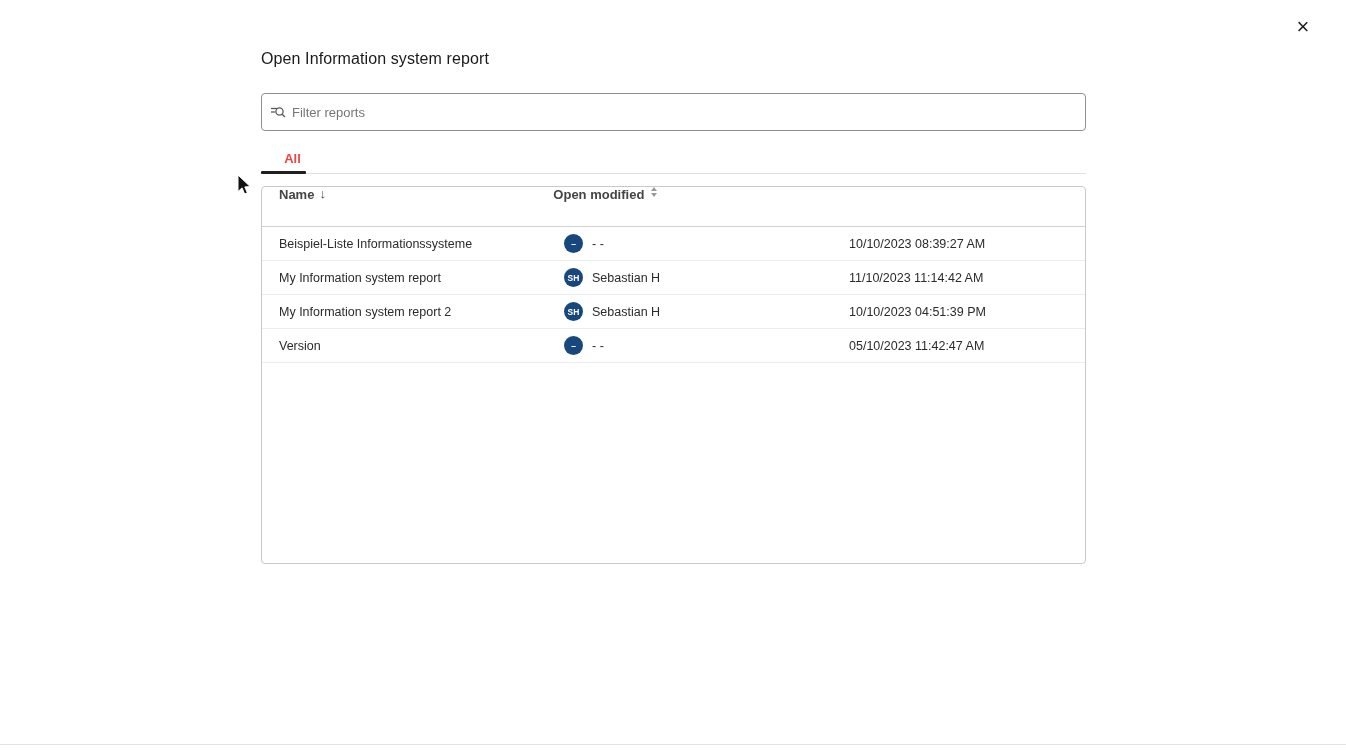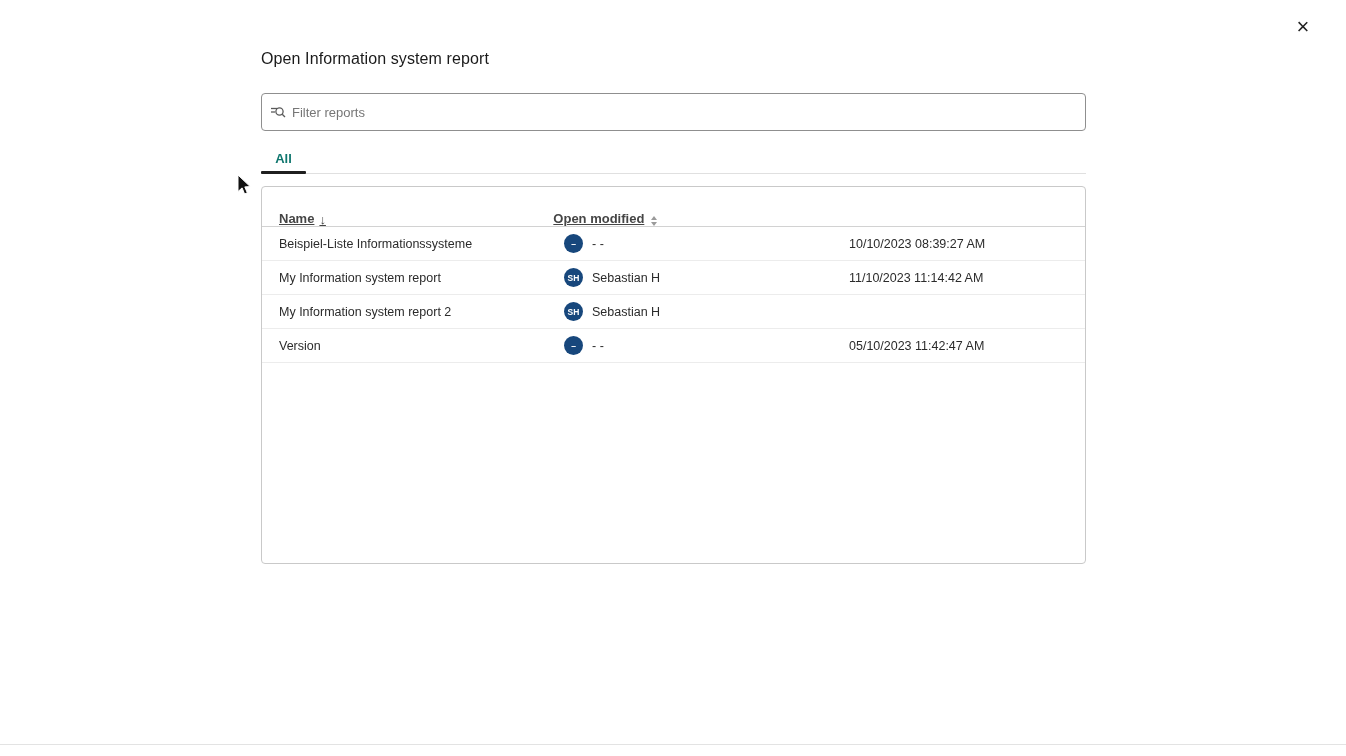--- a/index.html
+++ b/index.html
@@ -74,30 +74,30 @@
   .tab-bar-divider {
     position: absolute;
     left: 261px;
     top: 173px;
     width: 825px;
     height: 1px;
     background: #e0e0e0;
   }
   .tab-all {
     position: absolute;
-    left: 261px;
+    left: 270px;
     top: 142px;
     width: 45px;
     height: 32px;
     display: flex;
     align-items: center;
     justify-content: center;
     font-size: 13px;
     font-weight: 700;
-    color: #0f766e;
+    color: #ef4444;
     cursor: pointer;
   }
   .tab-underline {
     position: absolute;
     left: 261px;
     top: 171px;
     width: 45px;
     height: 3px;
     background: #1f1f1f;
     border-radius: 1px;
@@ -114,27 +114,26 @@
     overflow: hidden;
   }
   .thead {
     display: grid;
     grid-template-columns: 1fr 1fr 1fr;
     height: 40px;
     border-bottom: 1px solid #d2d2d2;
   }
   .th {
     display: flex;
-    align-items: flex-end;
+    align-items: flex-start;
     padding-left: 17px;
     font-size: 13px;
     font-weight: 700;
     color: #454545;
     cursor: pointer;
-    text-decoration: underline;
   }
   .sort-arrow-down {
     margin-left: 5px;
     font-size: 13px;
     color: #454545;
     line-height: 1;
   }
   .sort-carets {
     display: inline-flex;
     flex-direction: column;
@@ -270,20 +269,23 @@
     </div>
 
     <div class="trow">
       <div class="td">
         <span class="name-link">My Information system report 2</span>
       </div>
       <div class="td">
         <span class="avatar">SH</span>
         <span>Sebastian H</span>
       </div>
+      <div class="td">
+        <span>10/10/2023 04:51:39 PM</span>
+      </div>
     </div>
 
     <div class="trow">
       <div class="td">
         <span class="name-link">Version</span>
       </div>
       <div class="td">
         <span class="avatar">–</span>
         <span>- -</span>
       </div>

